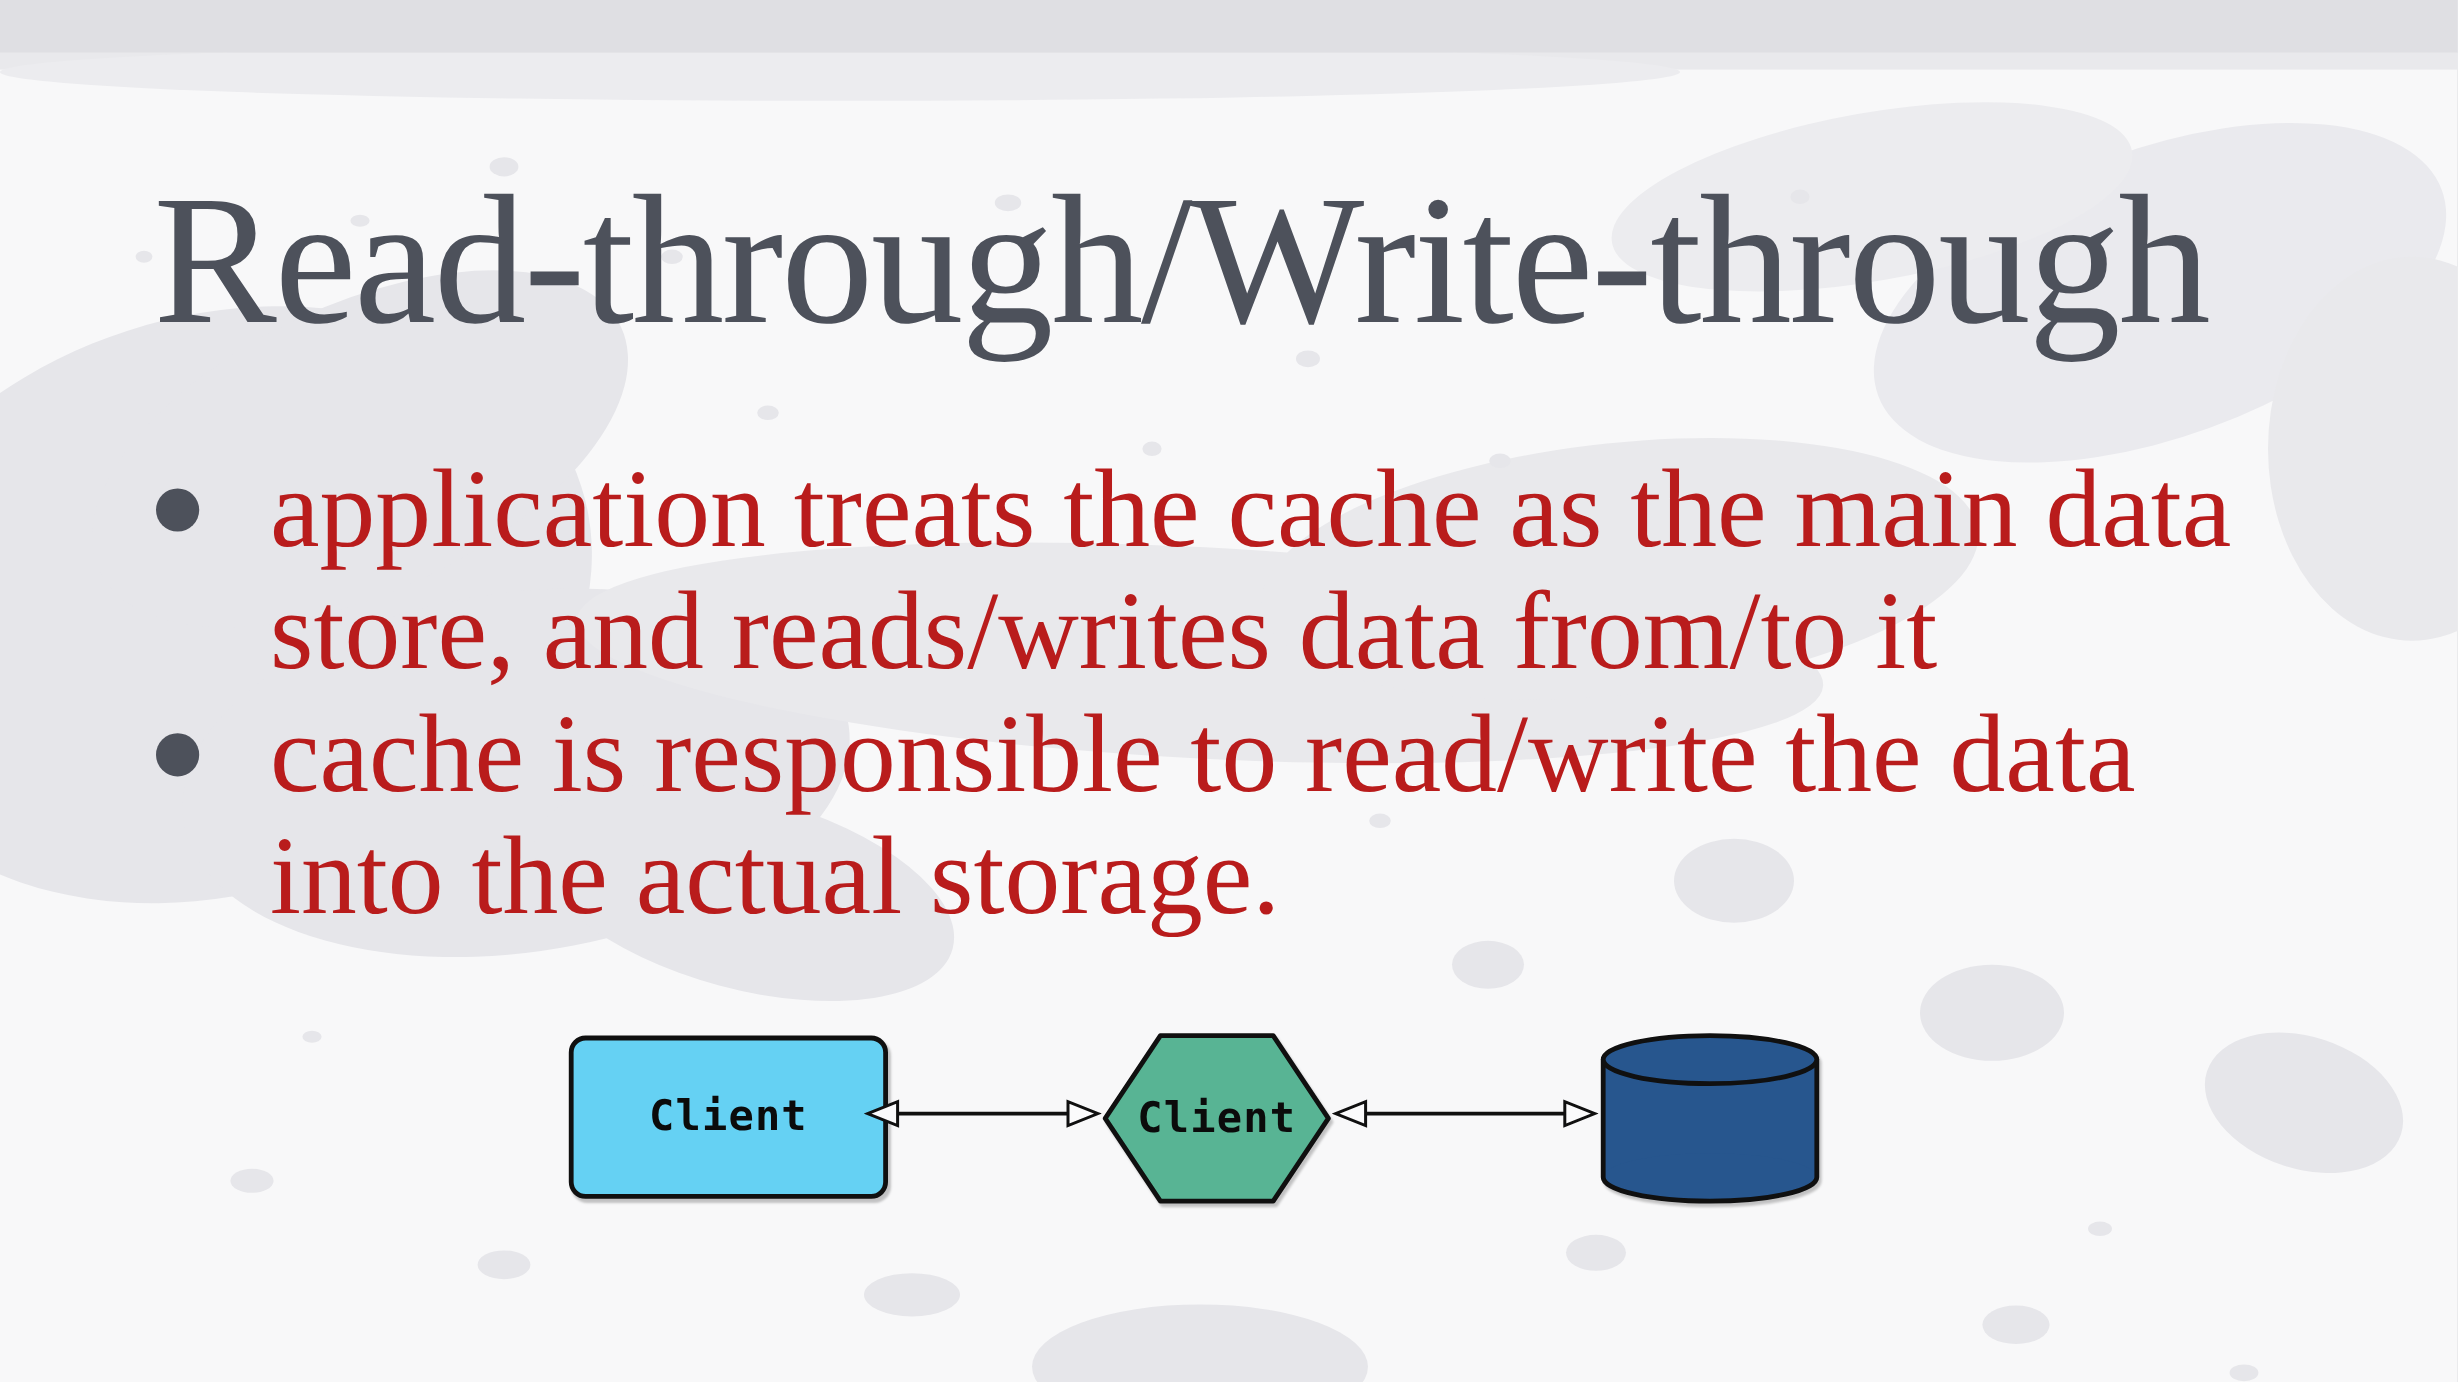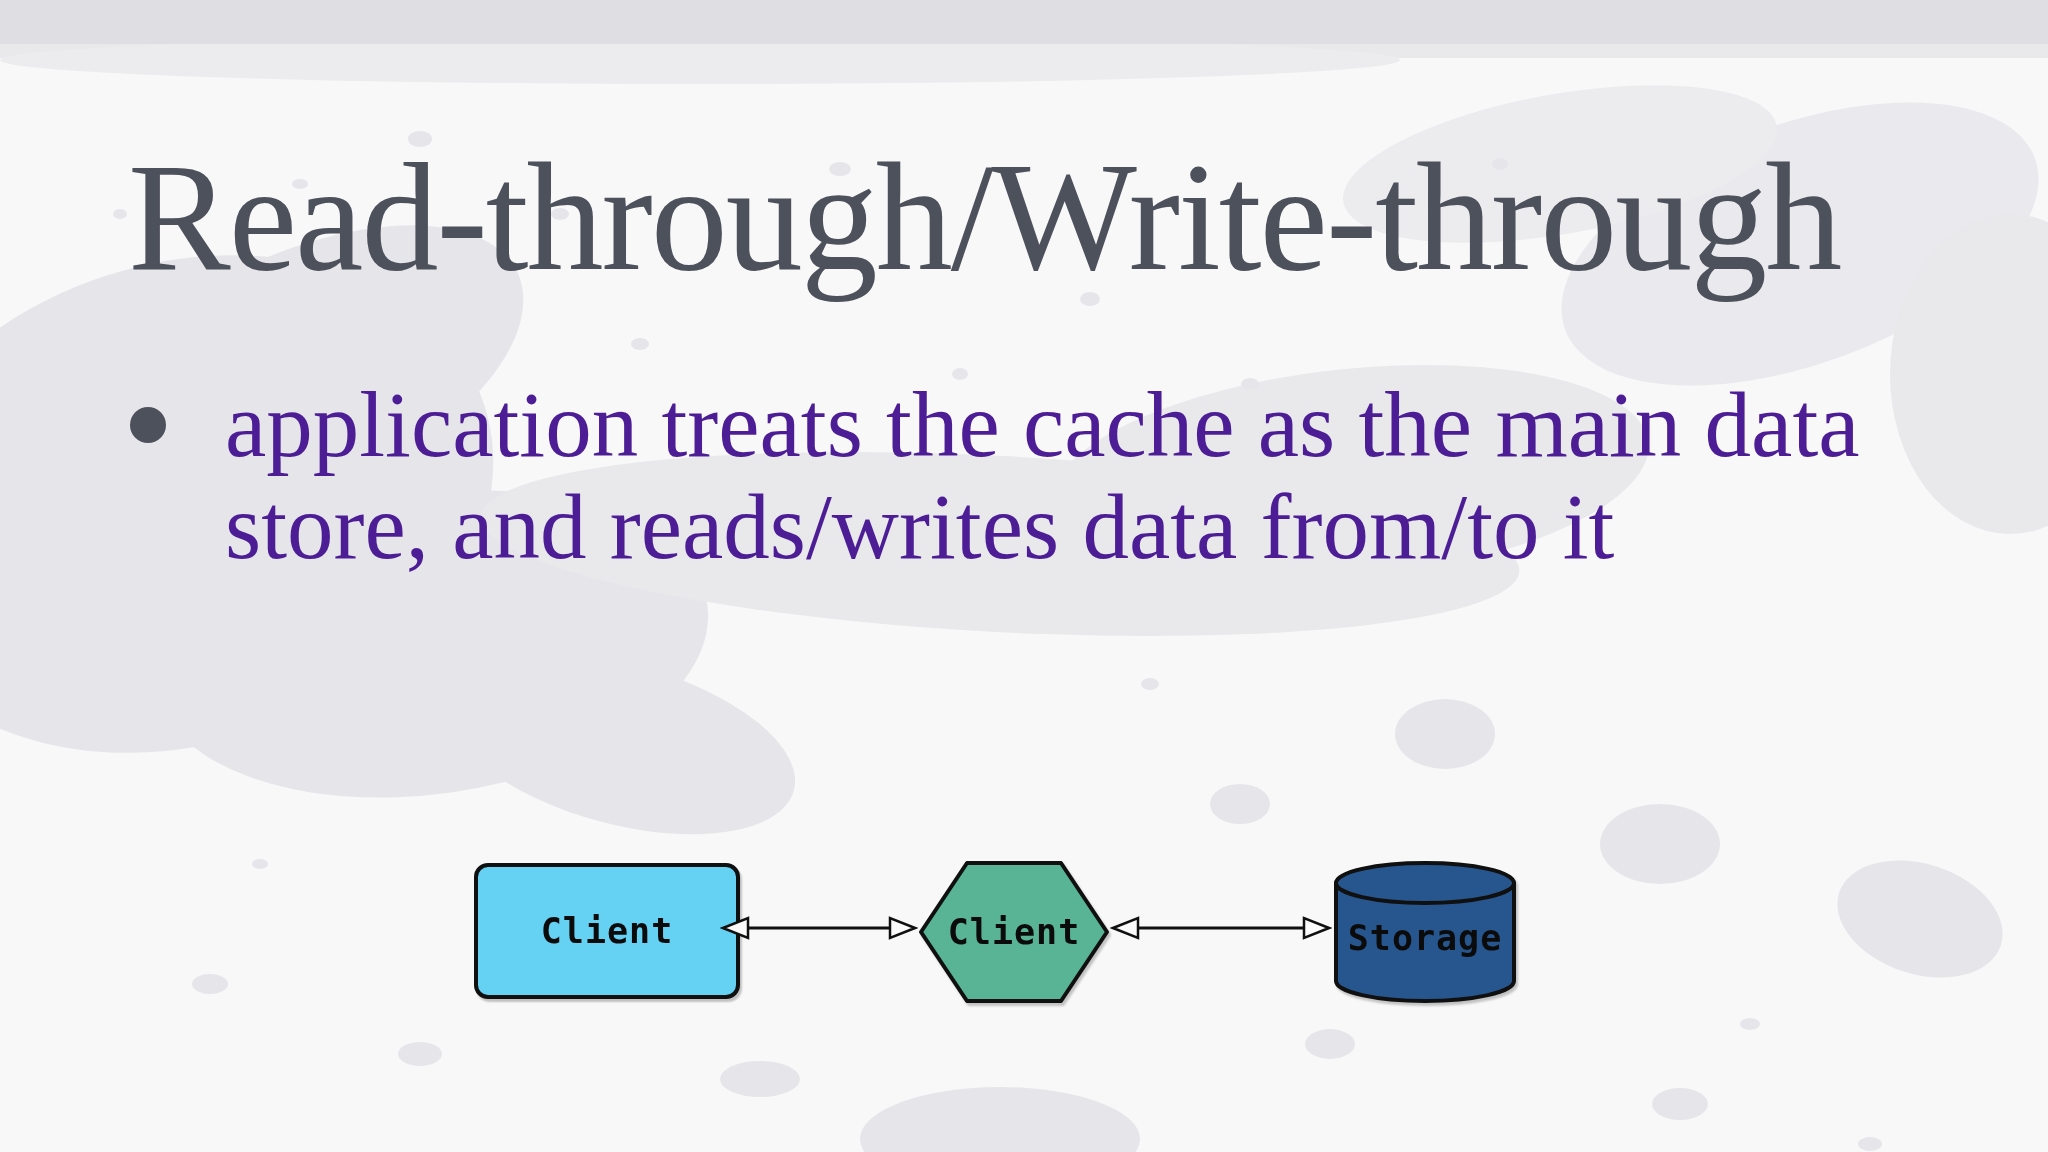--- a/index.html
+++ b/index.html
@@ -6,21 +6,21 @@
   .slide{
     position:relative;width:2048px;height:1152px;overflow:hidden;
     background:#f8f8f9;font-family:"Liberation Serif",serif;margin-top:44px;
   }
   .texture{position:absolute;left:0;top:0;width:2048px;height:1152px;}
   .title{
     position:absolute;left:128px;top:96px;margin:0;
     font-size:154px;font-weight:400;line-height:1;letter-spacing:-2px;
     color:#4d515b;white-space:nowrap;
   }
-  .bullets{position:absolute;left:128px;top:330px;width:1750px;color:#4c1d95;}
+  .bullets{position:absolute;left:128px;top:330px;width:1750px;color:#b91c1c;}
   .bullet{display:flex;align-items:flex-start;}
   .marker{
     flex:0 0 auto;width:36px;height:36px;border-radius:50%;
     background:#4d515b;margin:33px 0 0 2px;
   }
   .btext{margin-left:59px;font-size:93px;line-height:102px;}
   .diagram{position:absolute;left:474px;top:815px;width:1050px;height:146px;}
   .node-client{
     position:absolute;left:0;top:4px;width:266px;height:136px;box-sizing:border-box;
     border:4px solid #101010;border-radius:14px;
@@ -95,20 +95,24 @@
     </g>
   </svg>
 
   <h1 class="title">Read-through/Write-through</h1>
 
   <div class="bullets">
     <div class="bullet">
       <span class="marker"></span>
       <span class="btext">application treats the cache as the main data store, and reads/writes data from/to it</span>
     </div>
+    <div class="bullet">
+      <span class="marker"></span>
+      <span class="btext">cache is responsible to read/write the data into the actual storage.</span>
+    </div>
   </div>
 
   <div class="diagram">
 
     <div class="node-client" style="background: rgb(101, 209, 243);">
       <span class="shape-label">Client</span>
     </div>
 
     <svg class="arrow1" width="198" height="44" viewBox="0 0 198 44" xmlns="http://www.w3.org/2000/svg">
       <line x1="26" y1="22" x2="172" y2="22" stroke="#101010" stroke-width="3"></line>
@@ -130,18 +134,15 @@
     </svg>
 
     <svg class="cyl-svg" width="186" height="146" viewBox="0 0 186 146" xmlns="http://www.w3.org/2000/svg">
       <g fill="#27568e">
         <rect x="4" y="24" width="178" height="98"></rect>
         <ellipse cx="93" cy="122" rx="89" ry="20"></ellipse>
         <path d="M4,24 V122 A89,20 0 0 0 182,122 V24" fill="none" stroke="#101010" stroke-width="4"></path>
         <ellipse cx="93" cy="24" rx="89" ry="20" stroke="#101010" stroke-width="4"></ellipse>
       </g>
     </svg>
-    <div class="cyl-label">
-      <span class="shape-label">Storage</span>
-    </div>
 
   </div>
 </div>
 
 </body></html>

